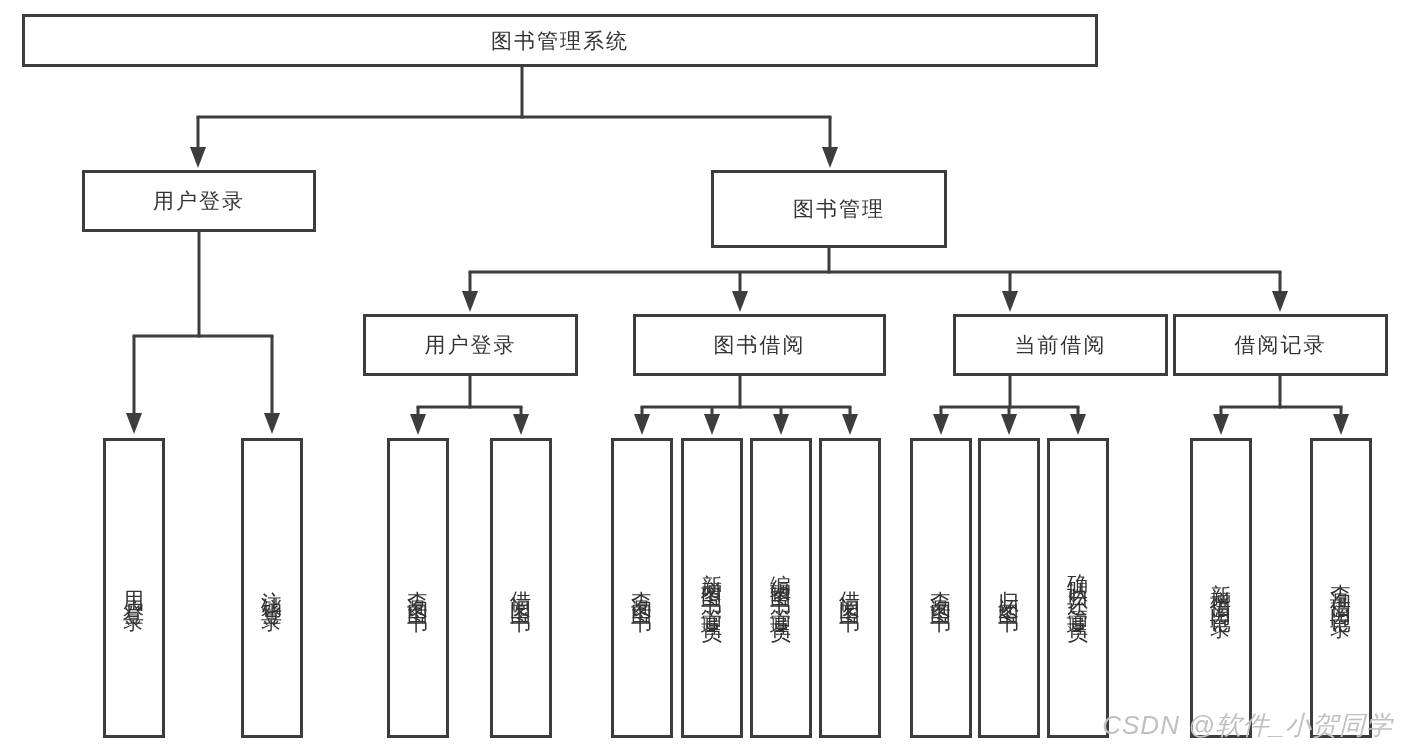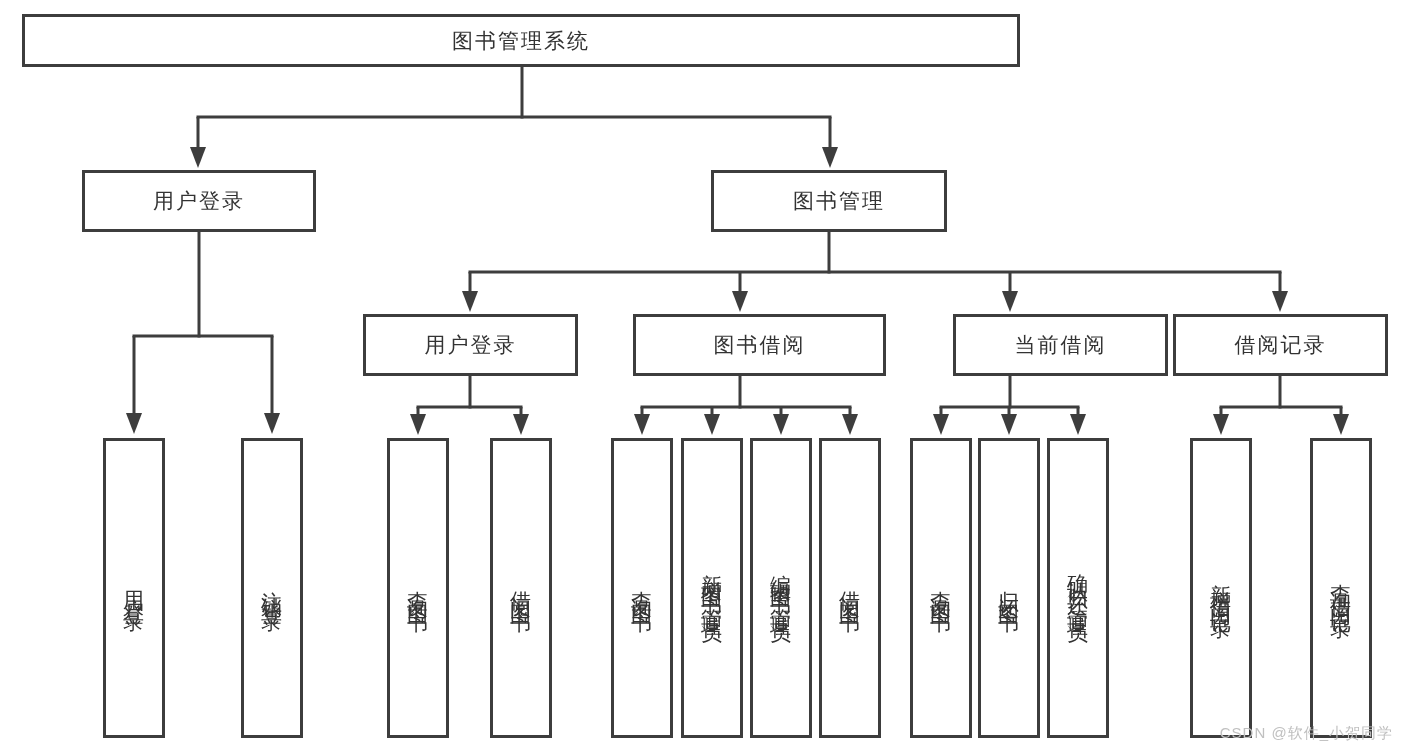--- a/index.html
+++ b/index.html
@@ -46,25 +46,26 @@
     text-orientation: mixed;
     font-size: 21px;
     letter-spacing: 7px;
     line-height: 1.1;
     color: #333333;
   }
   .watermark {
     position: absolute;
     right: 12px;
     bottom: 4px;
-    font-size: 15px;
+    font-size: 26px;
     letter-spacing: 1px;
     color: #c0c0c0;
     z-index: 3;
     white-space: nowrap;
+    font-style: italic;
   }
   svg line, svg polyline {
     stroke: #3d3d3d;
     stroke-width: 3;
     fill: none;
   }
   svg polygon {
     fill: #3d3d3d;
     stroke: none;
   }
@@ -129,28 +130,28 @@
     <polygon points="1078,435 1070,414 1086,414"></polygon>
 
     <line x1="1280" y1="376" x2="1280" y2="408.5"></line>
     <line x1="1219.5" y1="407" x2="1342.5" y2="407"></line>
     <line x1="1221" y1="407" x2="1221" y2="419"></line>
     <polygon points="1221,435 1213,414 1229,414"></polygon>
     <line x1="1341" y1="407" x2="1341" y2="419"></line>
     <polygon points="1341,435 1333,414 1349,414"></polygon>
   </svg>
 
-  <div class="box" style="left:22px; top:14px; width:998px; height:53px;">
+  <div class="box" style="left:22px; top:14px; width:1076px; height:53px;">
     <span class="hlabel root-label">图书管理系统</span>
   </div>
 
   <div class="box" style="left:82px; top:170px; width:234px; height:62px;">
     <span class="hlabel">用户登录</span>
   </div>
-  <div class="box" style="left:711px; top:170px; width:236px; height:62px;padding-left:20px;">
+  <div class="box" style="left:711px; top:170px; width:236px; height:78px;padding-left:20px;">
     <span class="hlabel">图书管理</span>
   </div>
 
   <div class="box" style="left:363px; top:314px; width:215px; height:62px;">
     <span class="hlabel">用户登录</span>
   </div>
   <div class="box" style="left:633px; top:314px; width:253px; height:62px;">
     <span class="hlabel">图书借阅</span>
   </div>
   <div class="box" style="left:953px; top:314px; width:215px; height:62px;">

